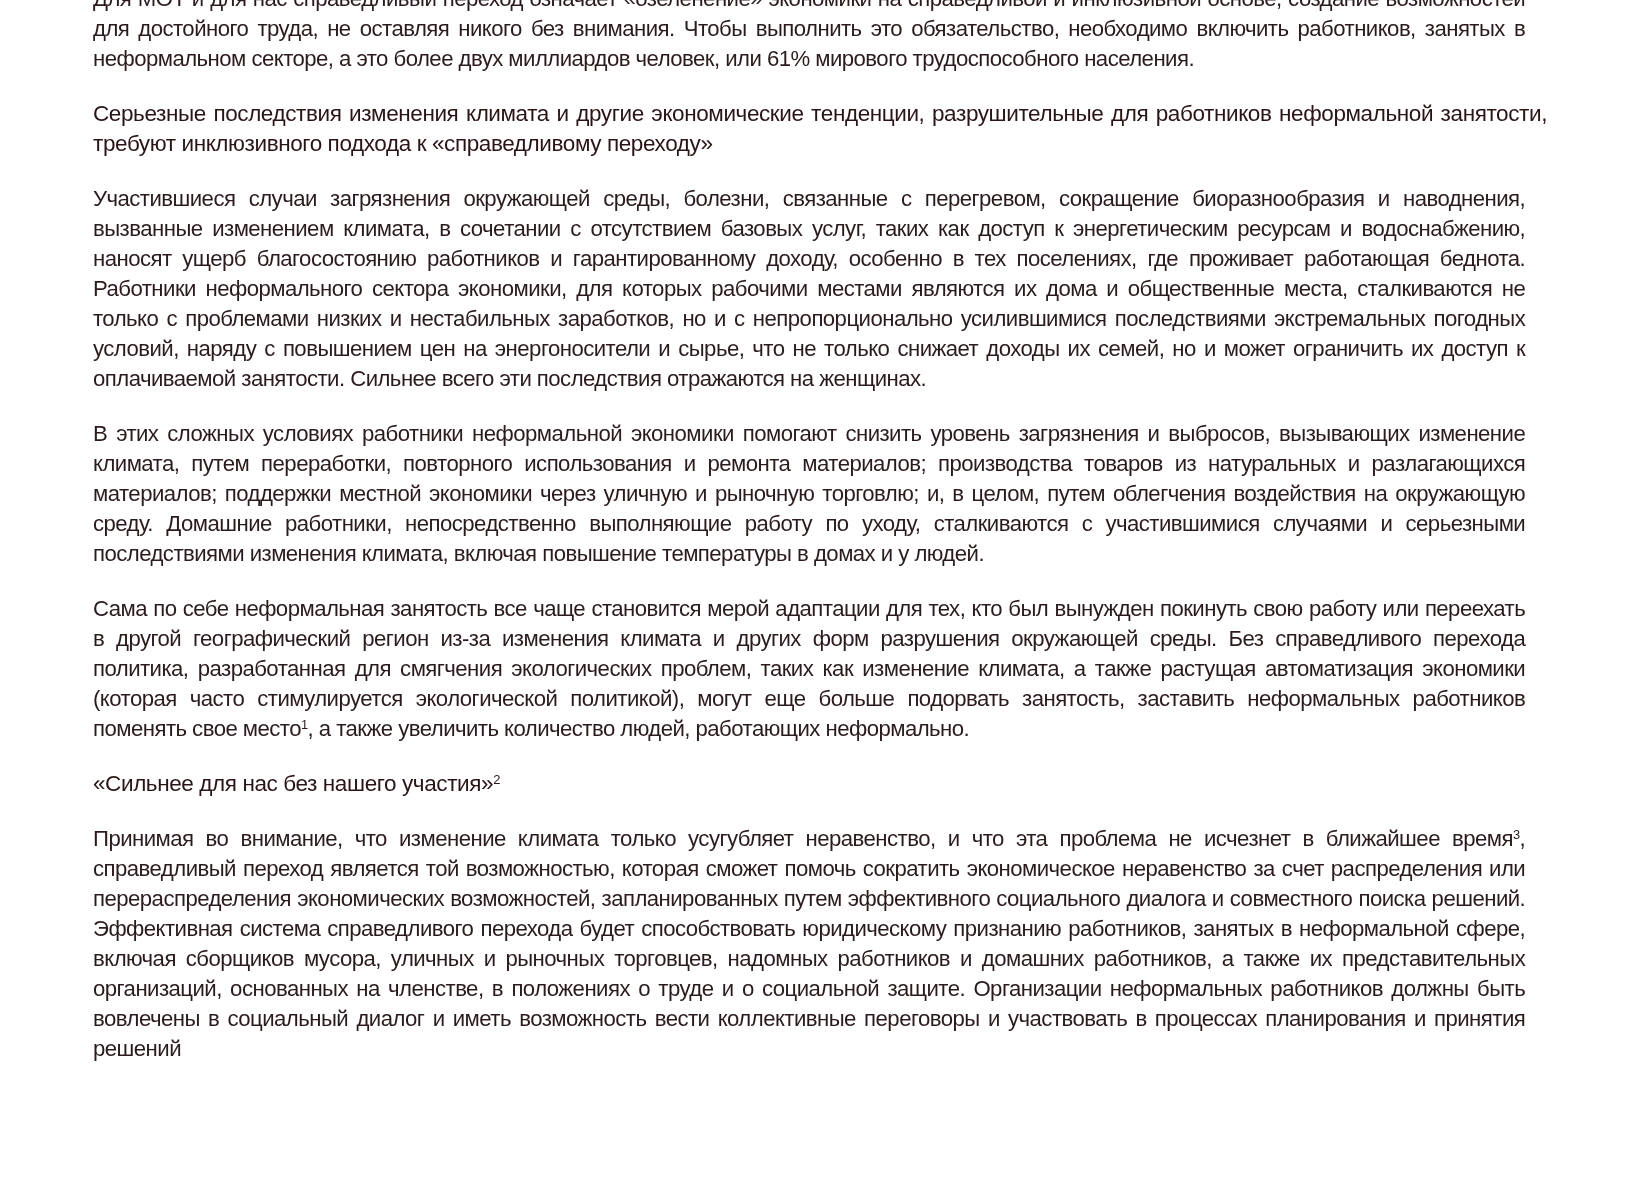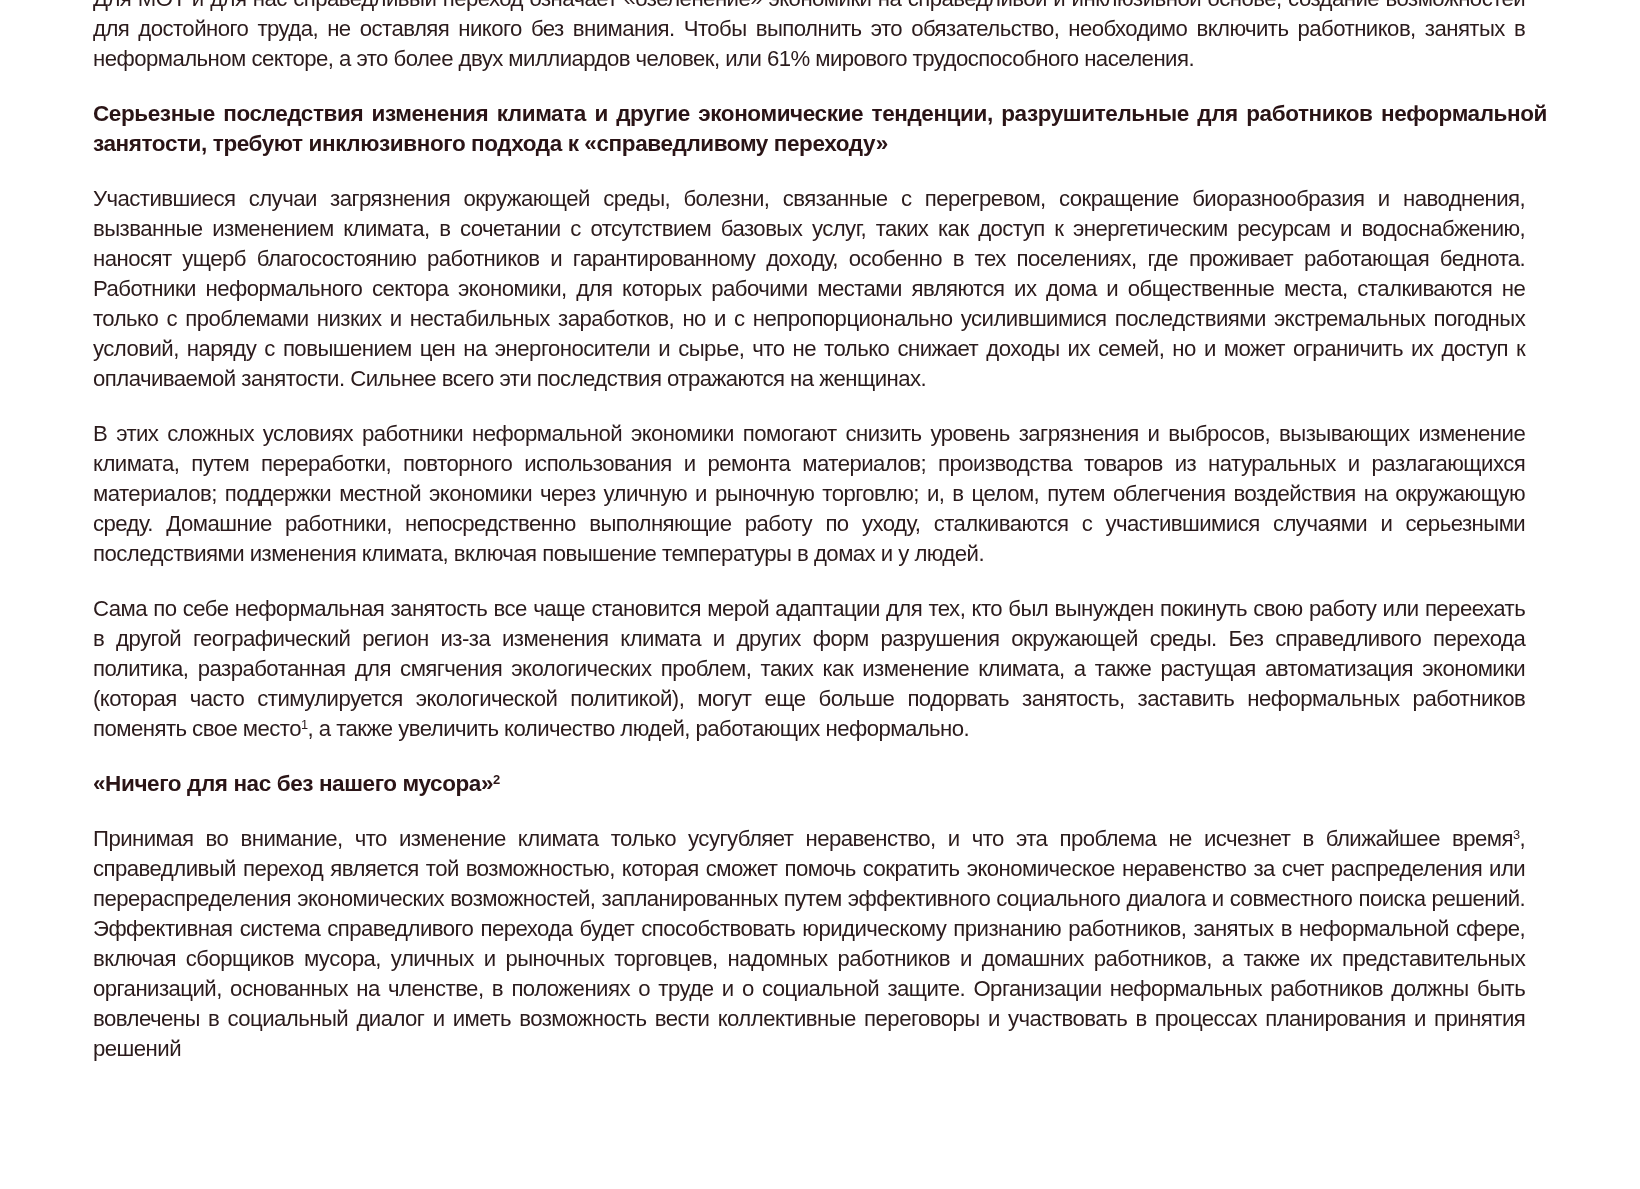--- a/index.html
+++ b/index.html
@@ -28,21 +28,21 @@
       text-align-last: left;
       letter-spacing: -0.55px;
       word-spacing: 0px;
       margin: 0 0 25px 0;
       transform: scaleX(0.985);
       transform-origin: left top;
     }
     .heading {
       font-size: 22.5px;
       line-height: 30px;
-      font-weight: bold;
+      font-weight: normal;
       text-align: justify;
       text-align-last: left;
       letter-spacing: -0.4px;
       margin: 0 0 25px 0;
       color: #2a1416;
     }
     sup {
       font-size: 13px;
       line-height: 0;
       vertical-align: super;
@@ -58,17 +58,17 @@
   <p class="para">Для МОТ и для нас справедливый переход означает «озеленение» экономики на справедливой и инклюзивной основе, создание возможностей для достойного труда, не оставляя никого без внимания. Чтобы выполнить это обязательство, необходимо включить работников, занятых в неформальном секторе, а это более двух миллиардов человек, или 61% мирового трудоспособного населения.</p>
 
   <p class="heading">Серьезные последствия изменения климата и другие экономические тенденции, разрушительные для работников неформальной занятости, требуют инклюзивного подхода к «справедливому переходу»</p>
 
   <p class="para">Участившиеся случаи загрязнения окружающей среды, болезни, связанные с перегревом, сокращение биоразнообразия и наводнения, вызванные изменением климата, в сочетании с отсутствием базовых услуг, таких как доступ к энергетическим ресурсам и водоснабжению, наносят ущерб благосостоянию работников и гарантированному доходу, особенно в тех поселениях, где проживает работающая беднота. Работники неформального сектора экономики, для которых рабочими местами являются их дома и общественные места, сталкиваются не только с проблемами низких и нестабильных заработков, но и с непропорционально усилившимися последствиями экстремальных погодных условий, наряду с повышением цен на энергоносители и сырье, что не только снижает доходы их семей, но и может ограничить их доступ к оплачиваемой занятости. Сильнее всего эти последствия отражаются на женщинах.</p>
 
   <p class="para">В этих сложных условиях работники неформальной экономики помогают снизить уровень загрязнения и выбросов, вызывающих изменение климата, путем переработки, повторного использования и ремонта материалов; производства товаров из натуральных и разлагающихся материалов; поддержки местной экономики через уличную и рыночную торговлю; и, в целом, путем облегчения воздействия на окружающую среду. Домашние работники, непосредственно выполняющие работу по уходу, сталкиваются с участившимися случаями и серьезными последствиями изменения климата, включая повышение температуры в домах и у людей.</p>
 
   <p class="para"><span>Сама по себе неформальная занятость все чаще становится мерой адаптации для тех, кто был вынужден покинуть свою работу или переехать в другой географический регион из-за изменения климата и других форм разрушения окружающей среды. Без справедливого перехода политика, разработанная для смягчения экологических проблем, таких как изменение климата, а также растущая автоматизация экономики (которая часто стимулируется экологической политикой), могут еще больше подорвать занятость, заставить неформальных работников поменять свое место</span><sup>1</sup><span>, а также увеличить количество людей, работающих неформально.</span></p>
 
-  <p class="heading"><span>«Ничего для нас без нашего мусора»</span><sup>2</sup></p>
+  <p class="heading"><span>«Сильнее для нас без нашего участия»</span><sup>2</sup></p>
 
   <p class="para"><span>Принимая во внимание, что изменение климата только усугубляет неравенство, и что эта проблема не исчезнет в ближайшее время</span><sup>3</sup><span>, справедливый переход является той возможностью, которая сможет помочь сократить экономическое неравенство за счет распределения или перераспределения экономических возможностей, запланированных путем эффективного социального диалога и совместного поиска решений. Эффективная система справедливого перехода будет способствовать юридическому признанию работников, занятых в неформальной сфере, включая сборщиков мусора, уличных и рыночных торговцев, надомных работников и домашних работников, а также их представительных организаций, основанных на членстве, в положениях о труде и о социальной защите. Организации неформальных работников должны быть вовлечены в социальный диалог и иметь возможность вести коллективные переговоры и участвовать в процессах планирования и принятия решений</span></p>
 
 </div>
 
 </body></html>

